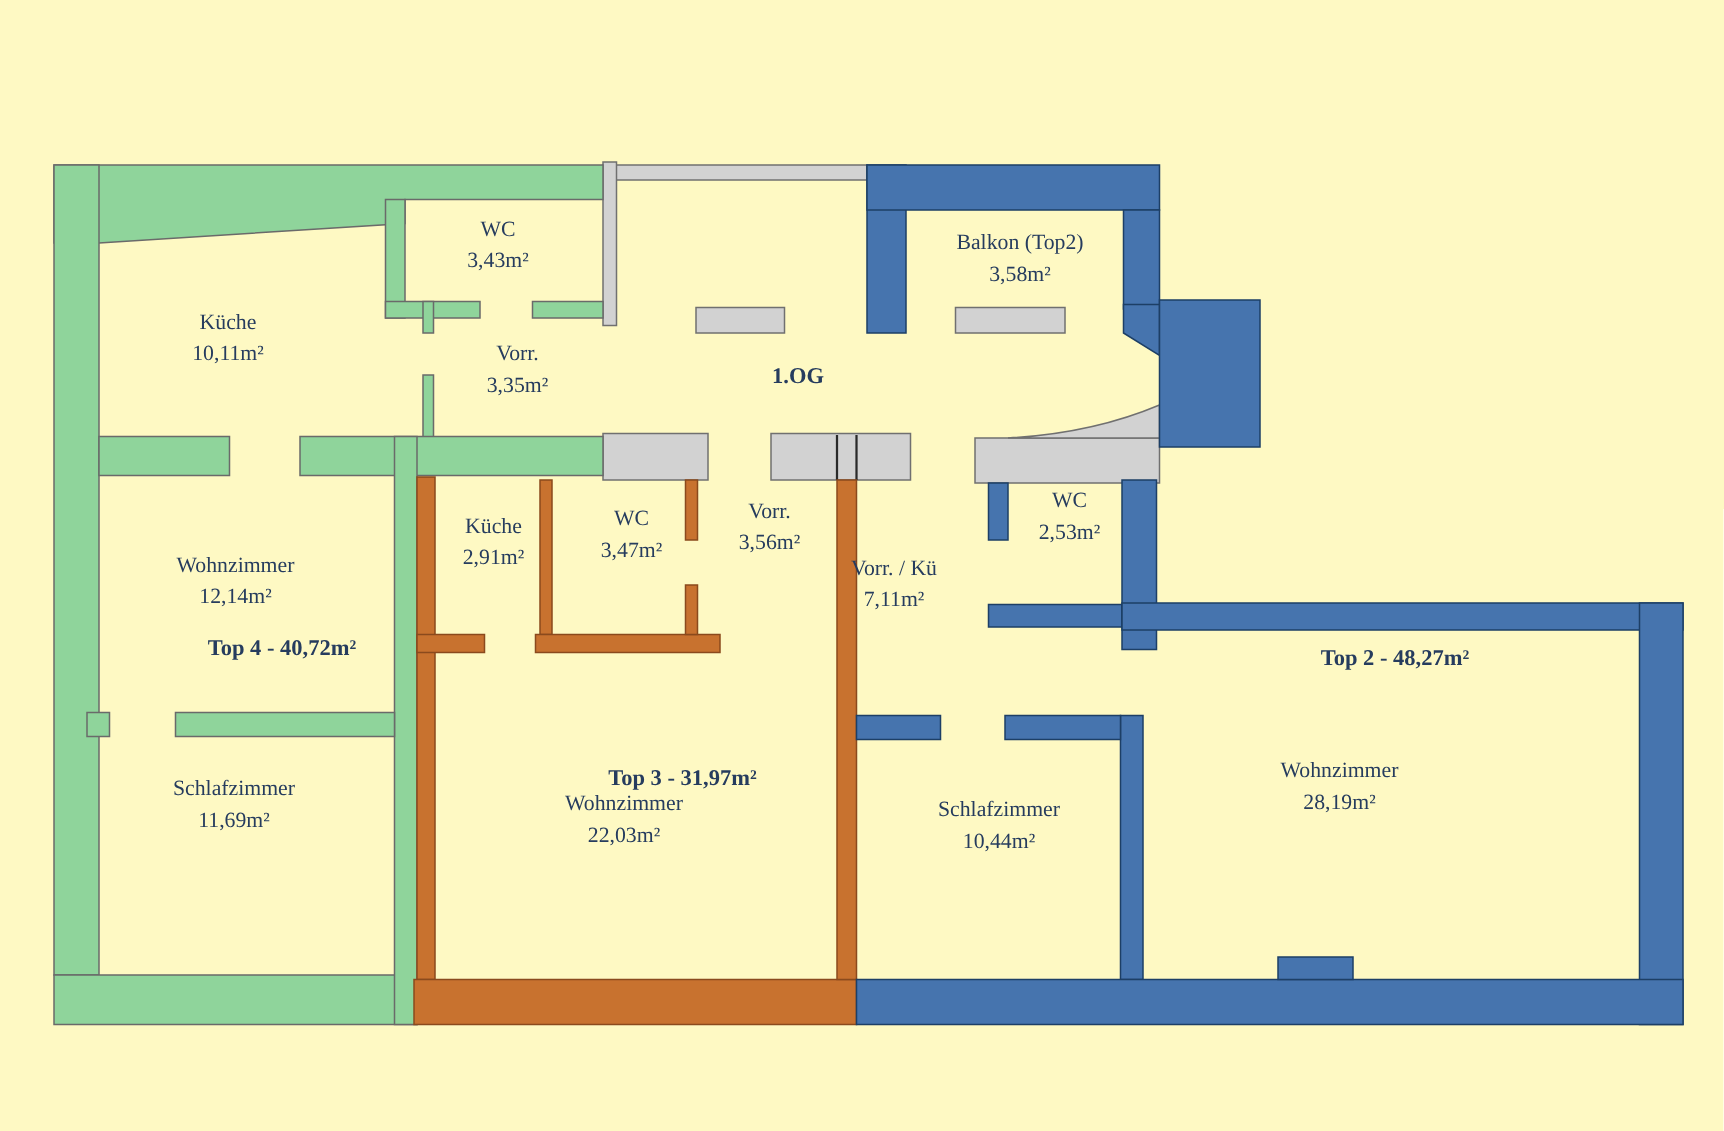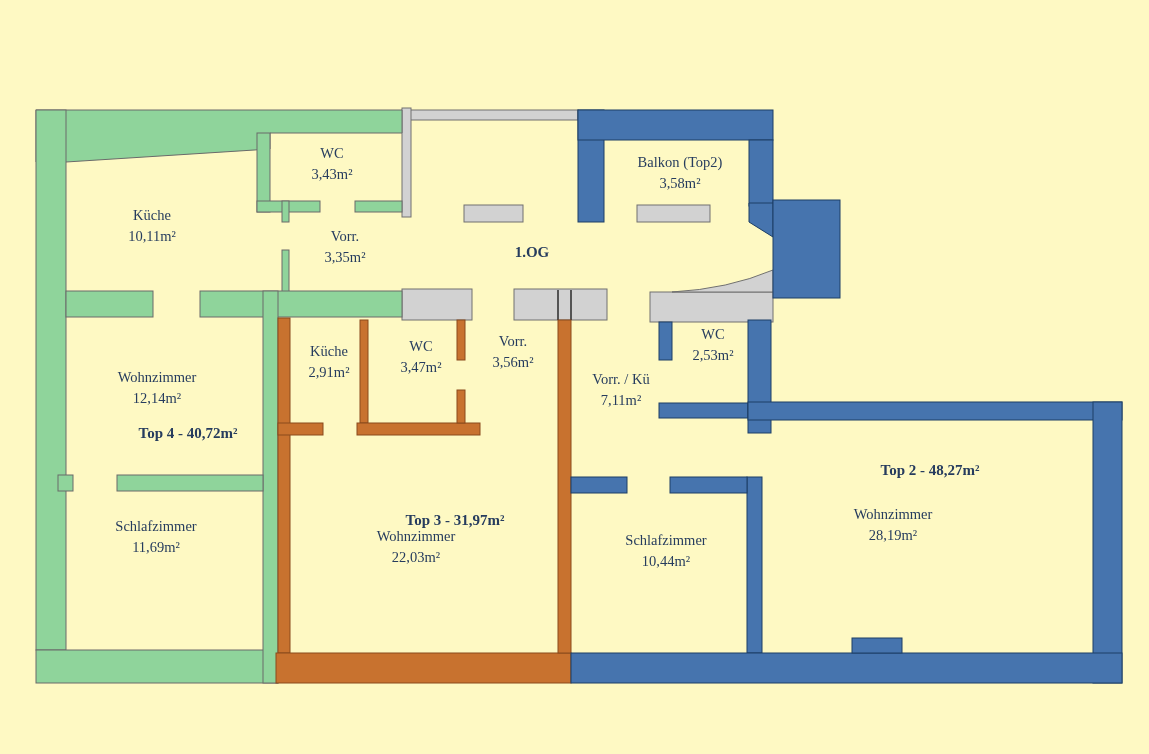--- a/index.html
+++ b/index.html
@@ -135,21 +135,21 @@
   <div class="room-label" style="left:513px; top:352px">
     <div>Vorr.</div>
     <div>3,56m²</div>
   </div>
 
   <div class="room-label" style="left:713px; top:345px">
     <div>WC</div>
     <div>2,53m²</div>
   </div>
 
-  <div class="room-label" style="left:621px; top:390px">
+  <div class="room-label" style="left:596px; top:390px">
     <div>Vorr. / Kü</div>
     <div>7,11m²</div>
   </div>
 
   <div class="room-label" style="left:156px; top:537px">
     <div>Schlafzimmer</div>
     <div>11,69m²</div>
   </div>
 
   <div class="room-label bold" style="left:455px; top:520px">Top 3 - 31,97m²</div>
@@ -157,20 +157,20 @@
   <div class="room-label" style="left:416px; top:547px">
     <div>Wohnzimmer</div>
     <div>22,03m²</div>
   </div>
 
   <div class="room-label" style="left:666px; top:551px">
     <div>Schlafzimmer</div>
     <div>10,44m²</div>
   </div>
 
-  <div class="room-label bold" style="left:930px; top:470px">Top 2 - 48,27m²</div>
+  <div class="room-label bold" style="left:930px; top:440px">Top 2 - 48,27m²</div>
 
   <div class="room-label" style="left:893px; top:525px">
     <div>Wohnzimmer</div>
     <div>28,19m²</div>
   </div>
 
 </div>
 
 </body></html>

